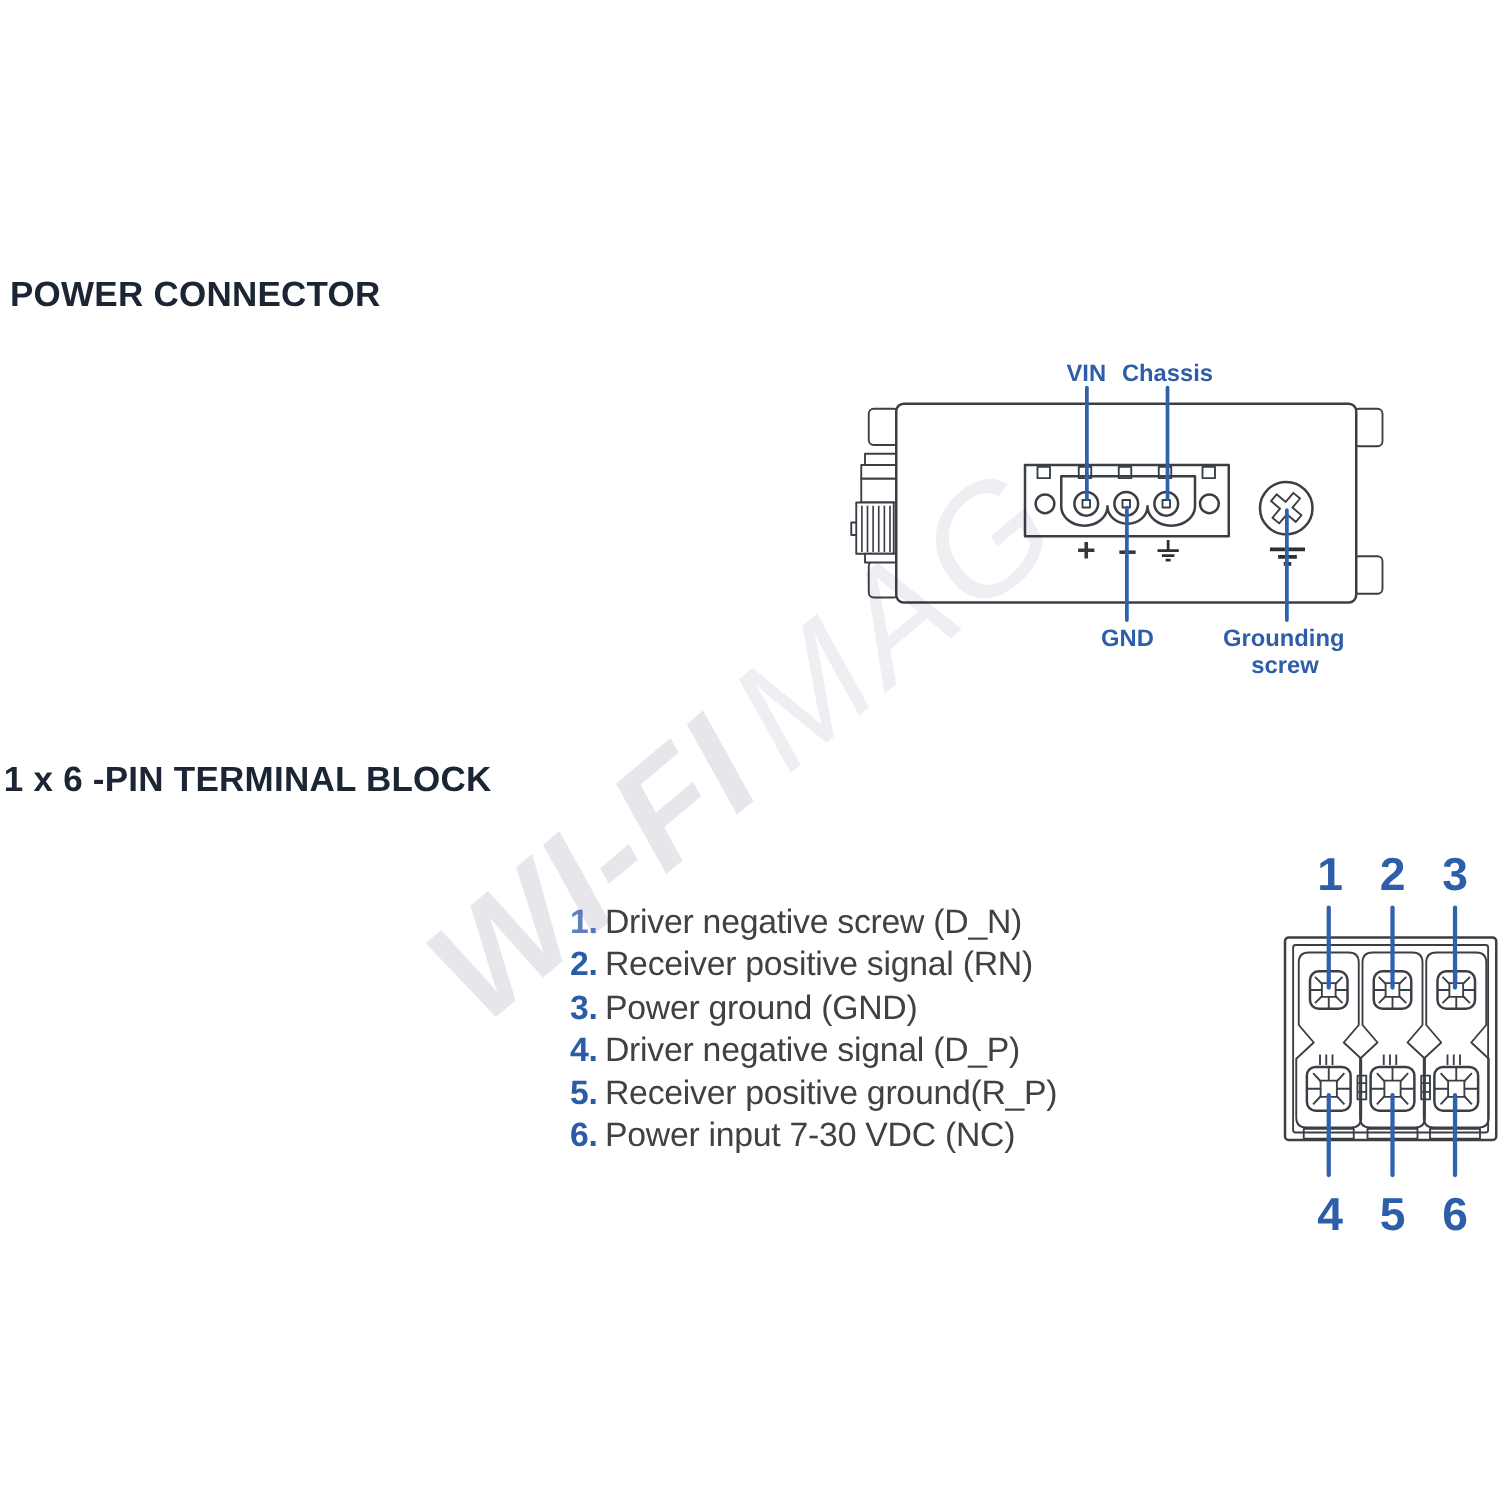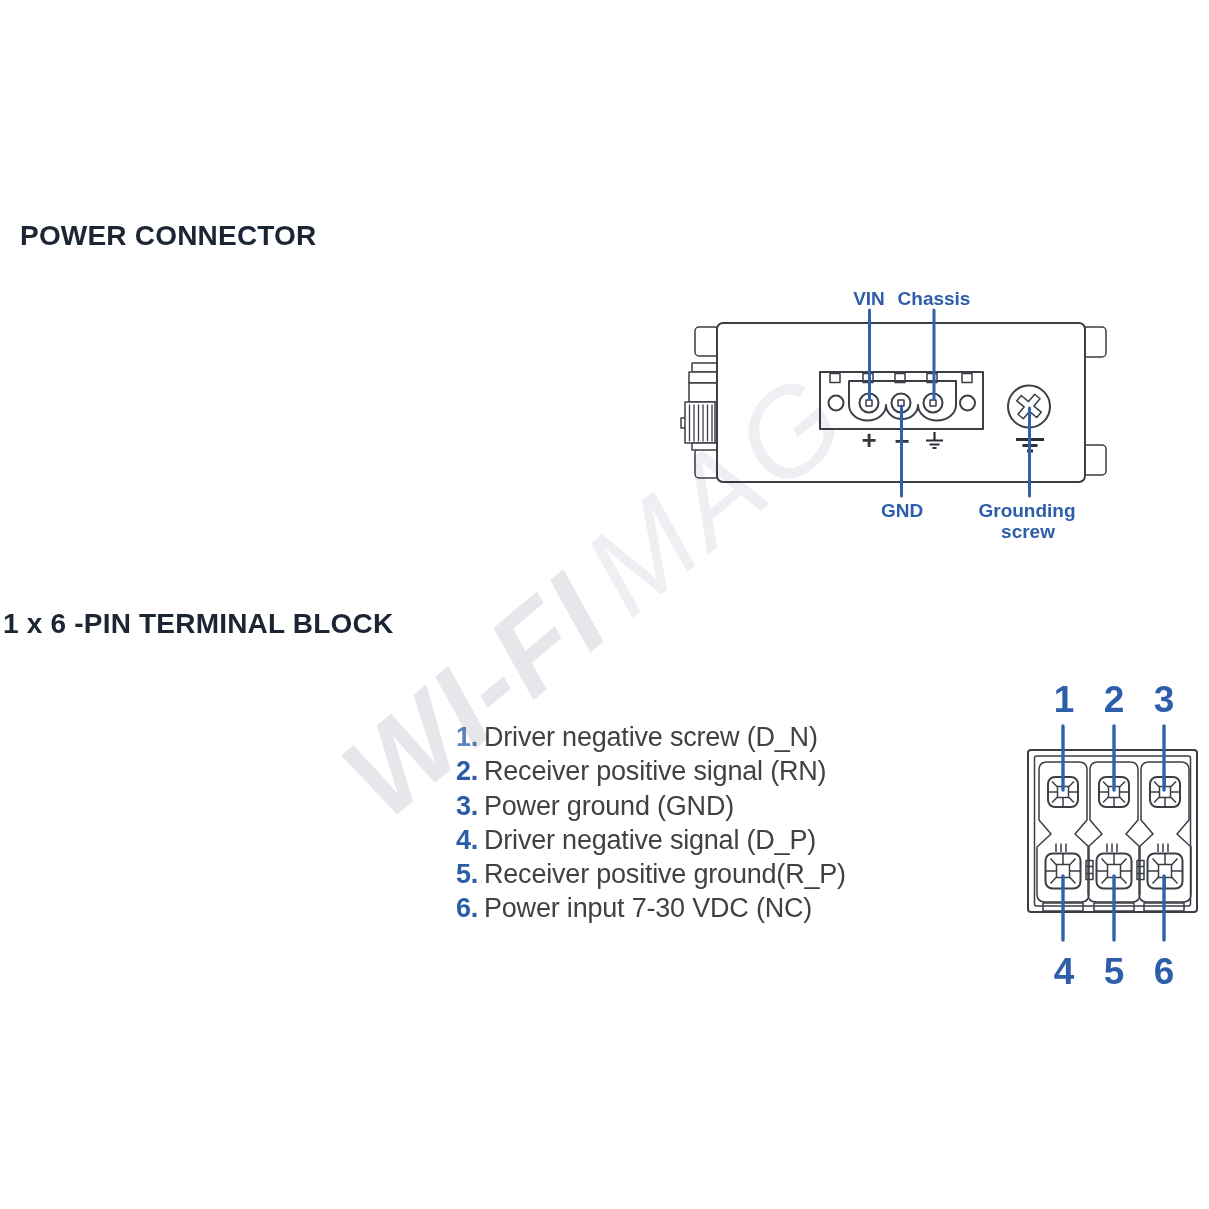--- a/index.html
+++ b/index.html
@@ -4,21 +4,21 @@
 <style>
   html,body{margin:0;padding:0;background:#ffffff;}
   .canvas{
     position:relative;width:1209px;height:1209px;background:#ffffff;
     overflow:hidden;font-family:"Liberation Sans",sans-serif;
   }
   .heading{
     position:absolute;margin:0;font-weight:700;color:#1b2534;
     font-size:28px;line-height:1;letter-spacing:.2px;white-space:nowrap;
   }
-  .h-power{left:20px;top:222px;}
+  .h-power{left:8px;top:222px;}
   .h-block{left:3px;top:610px;}
 
   .pin-list{
     position:absolute;left:456px;top:720px;margin:0;padding:0;list-style:none;
   }
   .pin-row{display:flex;height:34.3px;line-height:34.3px;font-size:27px;letter-spacing:-.2px;white-space:nowrap;}
   .pin-num{font-weight:700;color:#2b5ca7;width:28px;flex:none;}
   .pin-num.n1{color:#5e82c0;}
   .pin-label{color:#3f4145;}
 

